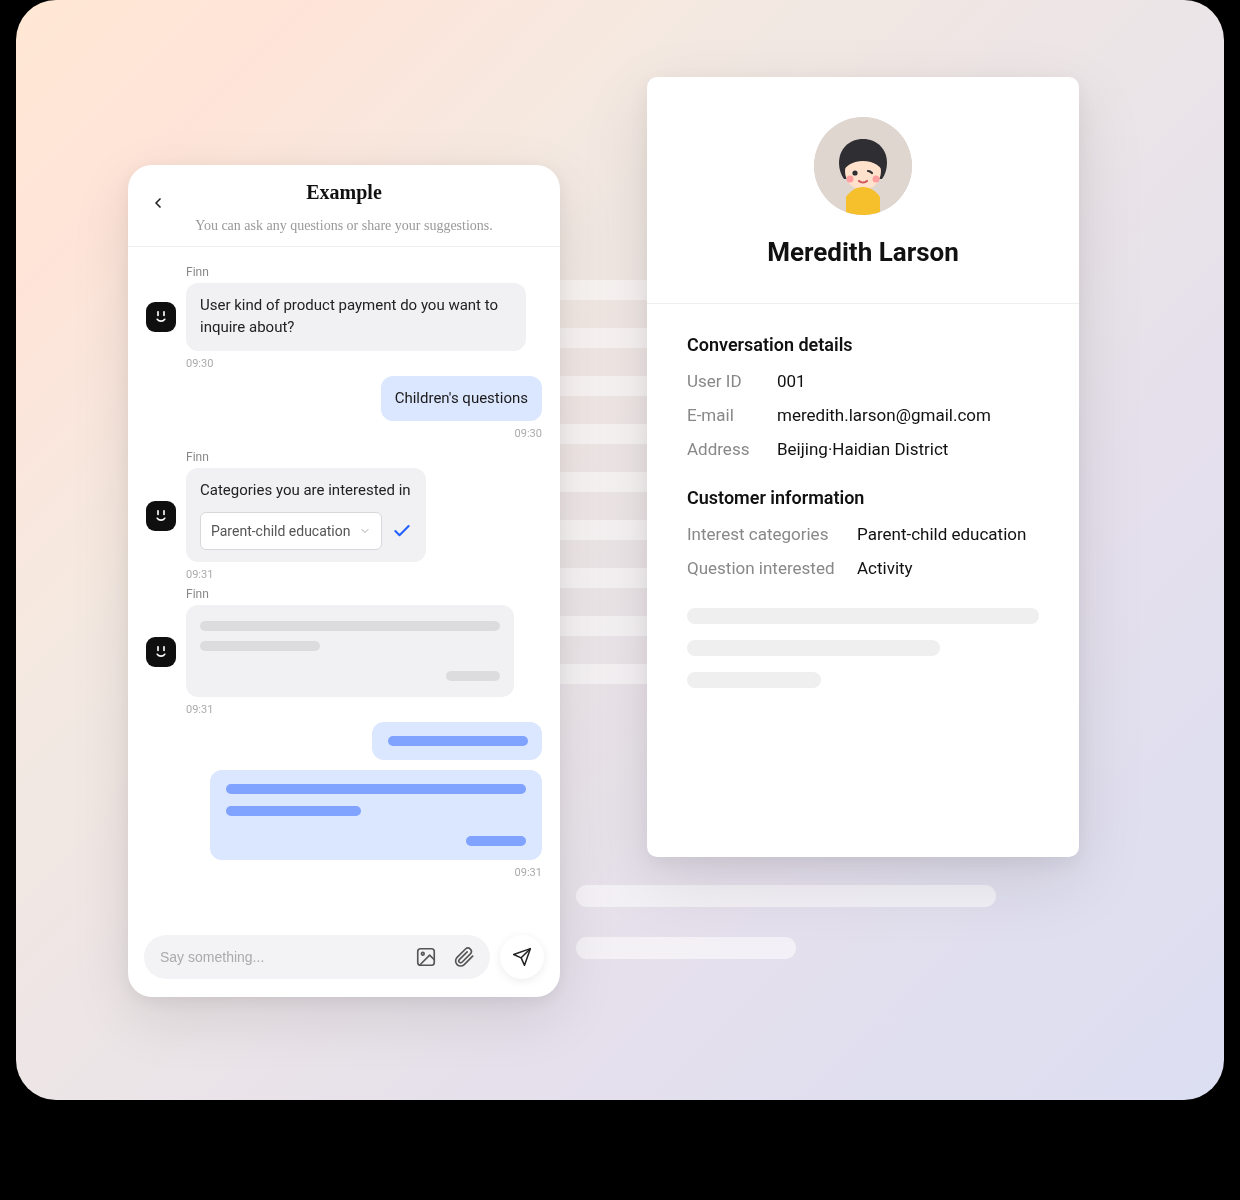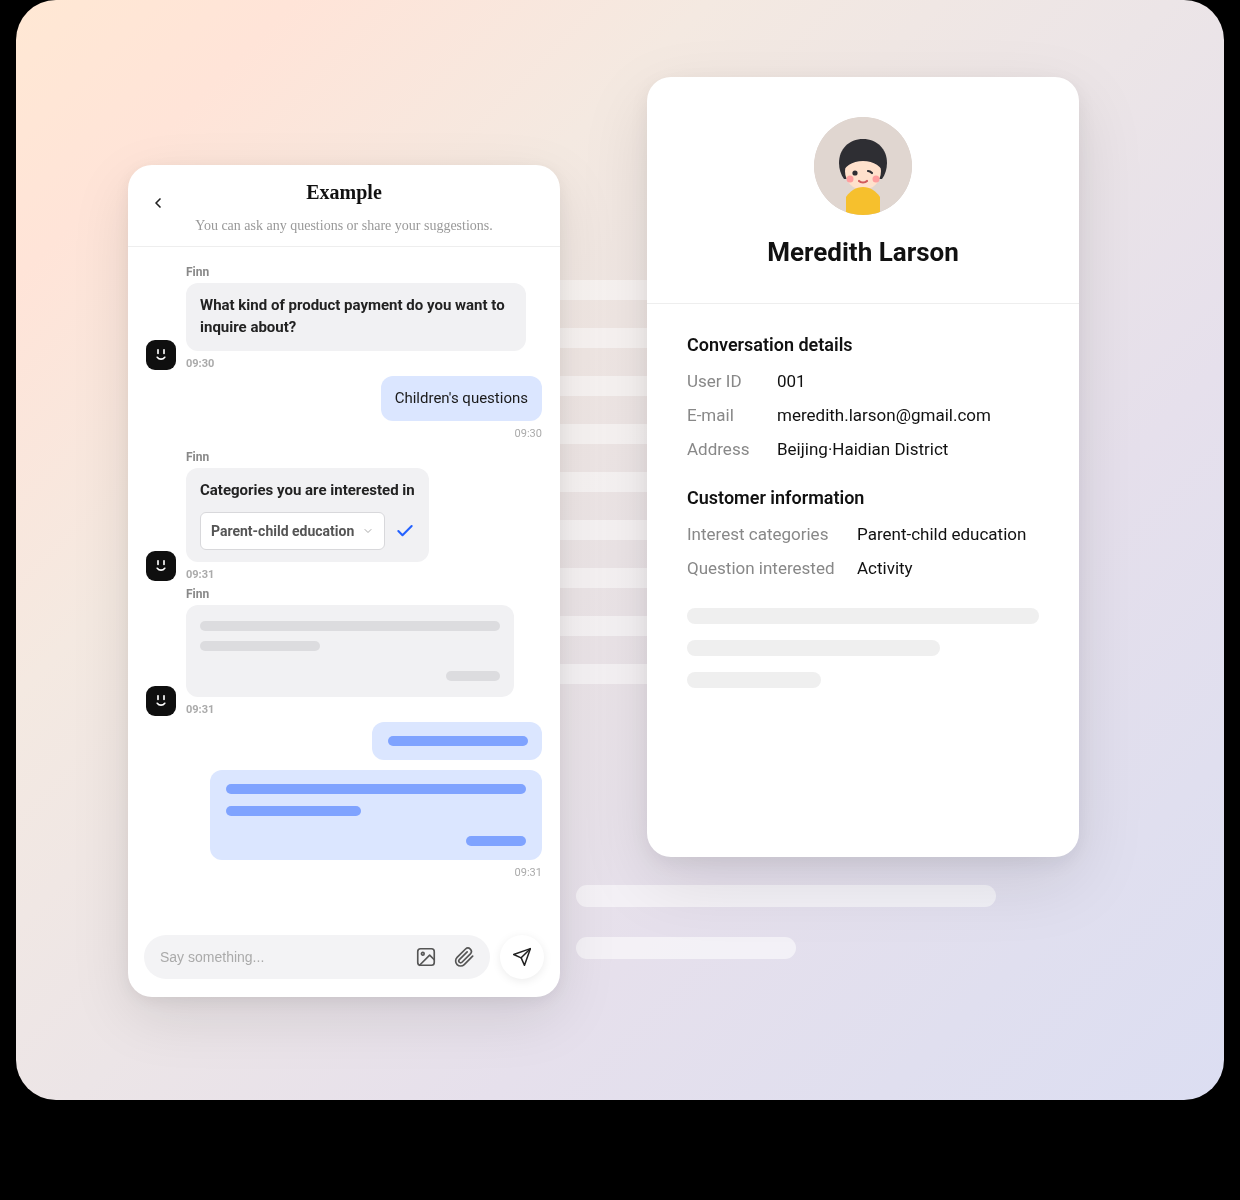--- a/index.html
+++ b/index.html
@@ -102,23 +102,22 @@
   color: #999;
   margin-top: 14px;
 }
 .chat-body {
   flex: 1;
   padding: 18px 18px 8px 18px;
   overflow: hidden;
 }
 .msg-group {
   display: flex;
-  align-items: flex-end;
+  align-items: center;
   margin-bottom: 6px;
-  font-weight: bold;
 }
 .avatar {
   width: 30px;
   height: 30px;
   border-radius: 9px;
   background: #0f0f0f;
   display: flex;
   align-items: center;
   justify-content: center;
   flex-shrink: 0;
@@ -262,21 +261,21 @@
 }
 
 
 .profile-card {
   position: absolute;
   left: 647px;
   top: 77px;
   width: 432px;
   height: 780px;
   background: #fff;
-  border-radius: 24px;
+  border-radius: 10px;
   box-shadow: 0 24px 70px rgba(0,0,0,0.10), 0 6px 20px rgba(0,0,0,0.06);
   overflow: hidden;
 }
 .profile-head {
   text-align: center;
   padding: 40px 20px 36px 20px;
   border-bottom: 1px solid #eee;
 }
 .avatar-lg {
   width: 98px;
@@ -370,21 +369,21 @@
       <div class="msg-group">
         <div class="avatar">
           <svg width="18" height="18" viewBox="0 0 24 24" fill="none" stroke="#fff" stroke-width="2.2" stroke-linecap="round">
               <line x1="8" y1="5" x2="8" y2="10"></line>
               <line x1="16" y1="5" x2="16" y2="10"></line>
               <path d="M7 15c1.2 1.6 3 2.5 5 2.5s3.8-.9 5-2.5"></path>
             </svg>
         </div>
         <div class="msg-col">
           <div class="sender">Finn</div>
-          <div class="bubble bubble-wide">What kind of product payment do you want to inquire about?</div>
+          <div class="bubble bubble-wide">User kind of product payment do you want to inquire about?</div>
           <div class="timestamp">09:30</div>
         </div>
       </div>
 
       <div class="msg-right">
         <div class="bubble bubble-blue">Children's questions</div>
         <div class="timestamp">09:30</div>
       </div>
 
       <div class="msg-group">

